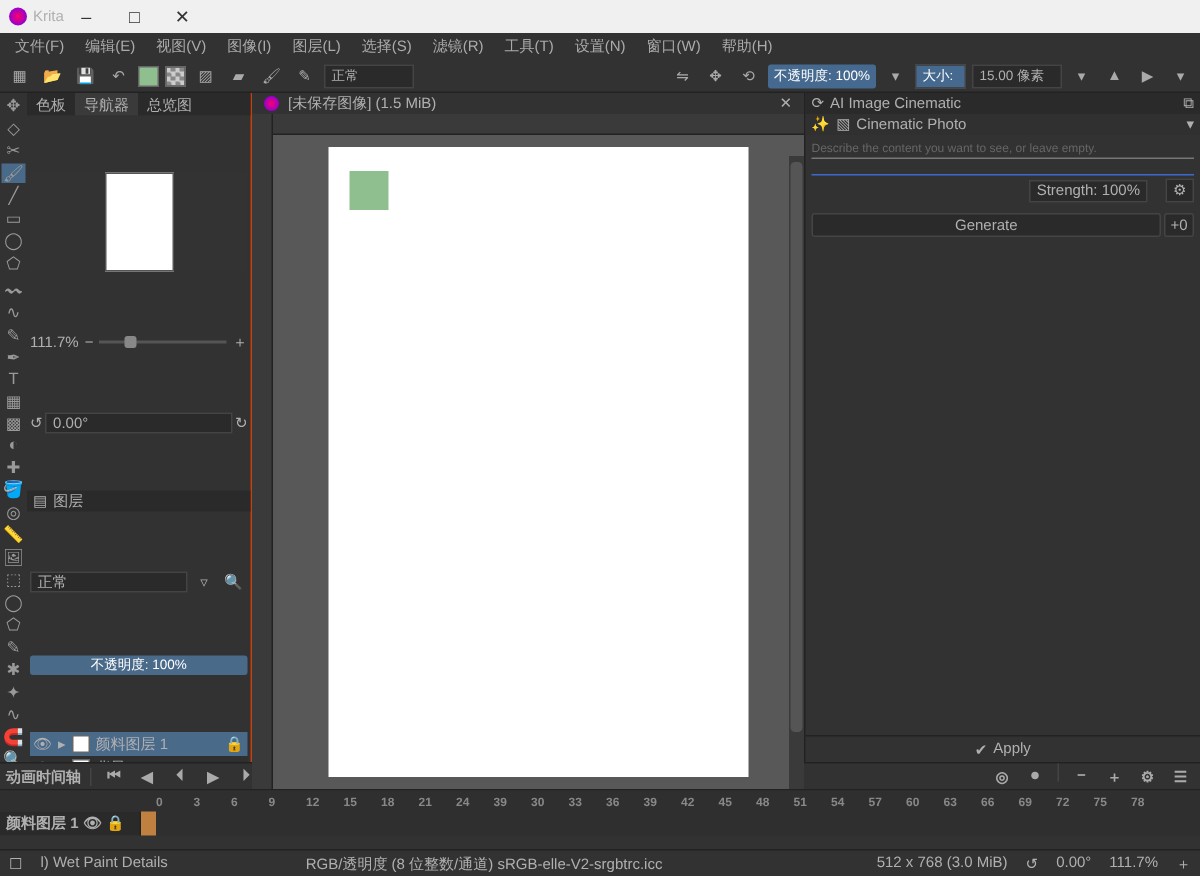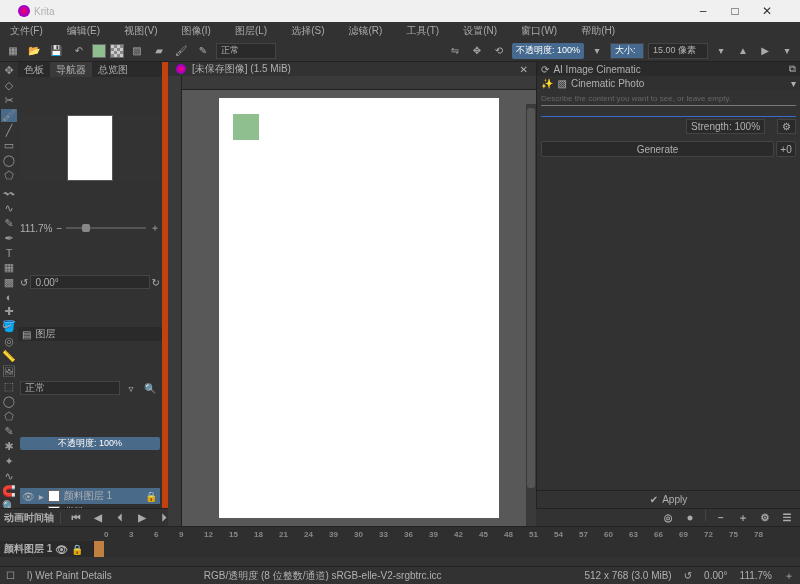--- a/index.html
+++ b/index.html
@@ -1,29 +1,29 @@
 <!DOCTYPE html>
 <html><head>
 <meta charset="utf-8">
 <style>
 * { box-sizing: border-box; margin: 0; padding: 0; font-family: sans-serif; font-size: 10px; color: #b0b0b0; user-select: none; }
 body { background: #2b2b2b; width: 800px; height: 584px; overflow: hidden; display: flex; flex-direction: column; }
-.titlebar { height: 22px; background: #f0f0f0; display: flex; align-items: center; padding: 0 18px; justify-content: space-between; }
+.titlebar { height: 22px; background: #f0f0f0; display: flex; align-items: center; padding: 0 6px; }
 .titlebar .title { color: #333; display: flex; align-items: center; gap: 4px; }
 .titlebar .controls { display: flex; gap: 2px; }
 .titlebar .controls div { width: 30px; height: 18px; display: flex; align-items: center; justify-content: center; color: #333; font-size: 12px; }
-.menubar { height: 18px; background: #323232; display: flex; align-items: center; padding: 0 4px; gap: 12px; }
+.menubar { height: 18px; background: #323232; display: flex; align-items: center; padding: 0 4px; gap: 2px; }
 .menubar span { padding: 2px 6px; color: #aaa; font-size: 10px; }
 .toolbar-top { height: 22px; background: #323232; display: flex; align-items: center; padding: 0 4px; gap: 4px; border-bottom: 1px solid #222; }
 .tb-icon { width: 18px; height: 18px; display: flex; align-items: center; justify-content: center; color: #aaa; }
 .main-area { flex: 1; display: flex; min-height: 0; }
 .left-narrow { width: 18px; background: #323232; display: flex; flex-direction: column; align-items: center; gap: 2px; padding: 2px 0; }
 .tool-btn { width: 16px; height: 16px; display: flex; align-items: center; justify-content: center; font-size: 11px; color: #999; }
 .tool-btn.active { background: #4a6a8a; }
-.left-panel { width: 150px; background: #323232; display: flex; flex-direction: column; border-right: 6px solid #c2410c; gap: 36px; }
+.left-panel { width: 150px; background: #323232; display: flex; flex-direction: column; border-right: 1px solid #c2410c; gap: 36px; }
 .panel-tabs { height: 15px; display: flex; background: #2a2a2a; font-size: 9px; }
 .panel-tabs span { padding: 1px 6px; }
 .panel-tabs span.active { background: #3a3a3a; }
 .nav-preview { height: 72px; background: #333; margin: 2px; position: relative; display: flex; align-items: center; justify-content: center; }
 .nav-preview .page { width: 46px; height: 66px; background: #fff; border: 1px solid #555; }
 .nav-zoom { display: flex; align-items: center; padding: 2px; gap: 4px; font-size: 9px; }
 .nav-zoom .slider { flex: 1; height: 2px; background: #555; position: relative; }
 .nav-zoom .slider::after { content:''; position:absolute; left:20%; top:-3px; width:8px; height:8px; background:#888; border-radius:2px; }
 .rotate-row { display: flex; align-items: center; padding: 2px; gap: 2px; font-size: 9px; }
 .rot-input { flex: 1; height: 14px; background: #2a2a2a; border: 1px solid #444; display: flex; align-items: center; padding: 0 4px; }

